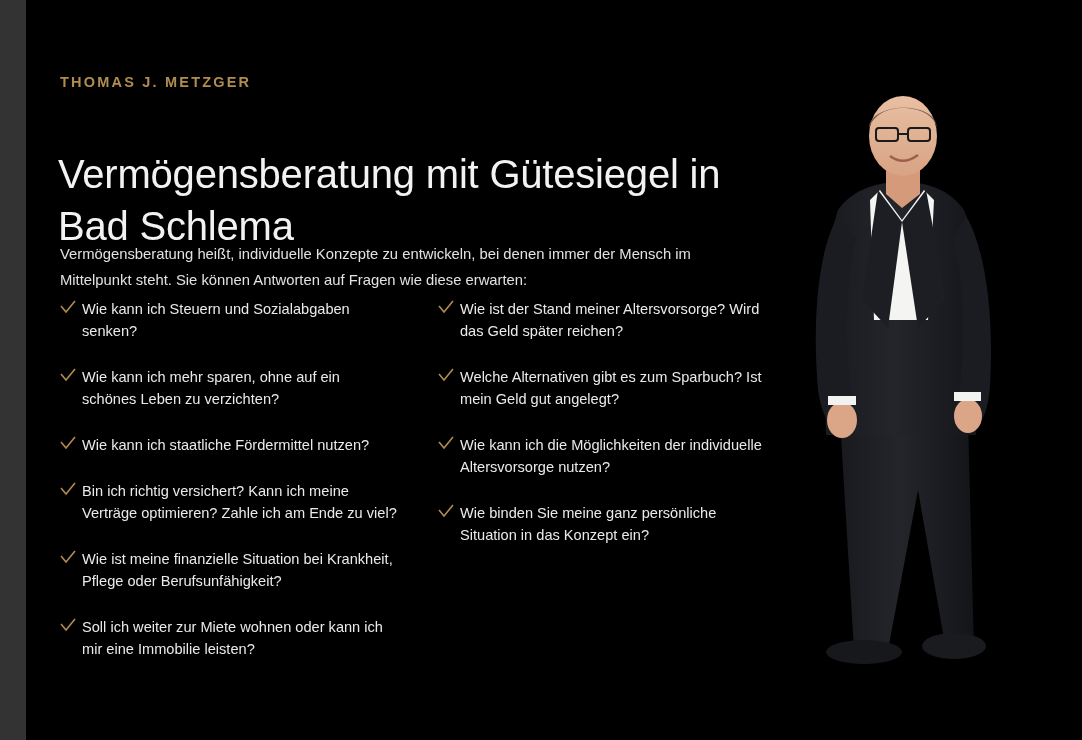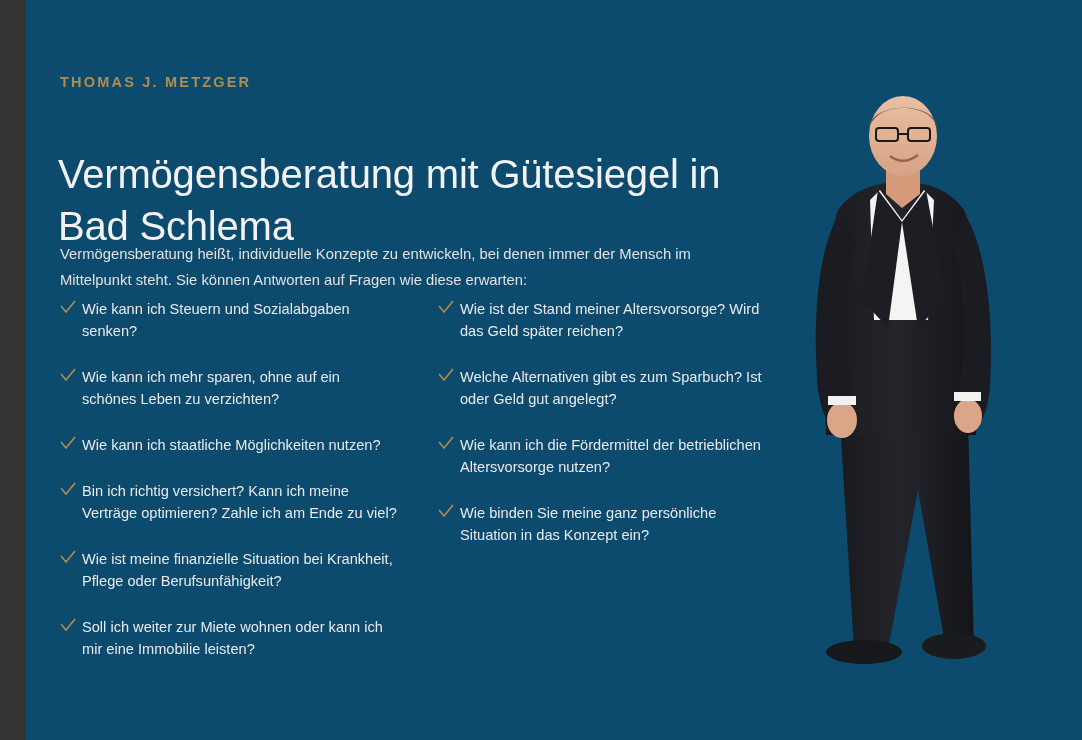--- a/index.html
+++ b/index.html
@@ -10,21 +10,21 @@
     width: 1082px;
     height: 740px;
     background: #3b3b3b;
     font-family: "Liberation Sans", sans-serif;
     overflow: hidden;
   }
   .page {
     position: relative;
     width: 1082px;
     height: 740px;
-    background: #0c4a6e;
+    background: #000000;
     box-sizing: border-box;
   }
   .left-edge {
     position: absolute;
     left: 0;
     top: 0;
     width: 26px;
     height: 740px;
     background: #333333;
   }
@@ -146,21 +146,21 @@
           </span>
           <span class="qtext">Wie kann ich mehr sparen, ohne auf ein schönes Leben zu verzichten?</span>
         </div>
 
         <div class="qitem">
           <span class="check">
             <svg width="16" height="14" viewBox="0 0 16 14">
                 <path d="M1 6 L6 12 L15 1" fill="none" stroke="#b08d4f" stroke-width="1.6"></path>
               </svg>
           </span>
-          <span class="qtext">Wie kann ich staatliche Möglichkeiten nutzen?</span>
+          <span class="qtext">Wie kann ich staatliche Fördermittel nutzen?</span>
         </div>
 
         <div class="qitem">
           <span class="check">
             <svg width="16" height="14" viewBox="0 0 16 14">
                 <path d="M1 6 L6 12 L15 1" fill="none" stroke="#b08d4f" stroke-width="1.6"></path>
               </svg>
           </span>
           <span class="qtext">Bin ich richtig versichert? Kann ich meine Verträge optimieren? Zahle ich am Ende zu viel?</span>
         </div>
@@ -195,32 +195,32 @@
           </span>
           <span class="qtext">Wie ist der Stand meiner Altersvorsorge? Wird das Geld später reichen?</span>
         </div>
 
         <div class="qitem">
           <span class="check">
             <svg width="16" height="14" viewBox="0 0 16 14">
                 <path d="M1 6 L6 12 L15 1" fill="none" stroke="#b08d4f" stroke-width="1.6"></path>
               </svg>
           </span>
-          <span class="qtext">Welche Alternativen gibt es zum Sparbuch? Ist oder Geld gut angelegt?</span>
-        </div>
-
-
-
-        <div class="qitem">
-          <span class="check">
-            <svg width="16" height="14" viewBox="0 0 16 14">
-                <path d="M1 6 L6 12 L15 1" fill="none" stroke="#b08d4f" stroke-width="1.6"></path>
-              </svg>
-          </span>
-          <span class="qtext">Wie kann ich die Fördermittel der betrieblichen Altersvorsorge nutzen?</span>
+          <span class="qtext">Welche Alternativen gibt es zum Sparbuch? Ist mein Geld gut angelegt?</span>
+        </div>
+
+
+
+        <div class="qitem">
+          <span class="check">
+            <svg width="16" height="14" viewBox="0 0 16 14">
+                <path d="M1 6 L6 12 L15 1" fill="none" stroke="#b08d4f" stroke-width="1.6"></path>
+              </svg>
+          </span>
+          <span class="qtext">Wie kann ich die Möglichkeiten der individuelle Altersvorsorge nutzen?</span>
         </div>
 
         <div class="qitem">
           <span class="check">
             <svg width="16" height="14" viewBox="0 0 16 14">
                 <path d="M1 6 L6 12 L15 1" fill="none" stroke="#b08d4f" stroke-width="1.6"></path>
               </svg>
           </span>
           <span class="qtext">Wie binden Sie meine ganz persönliche Situation in das Konzept ein?</span>
         </div>

